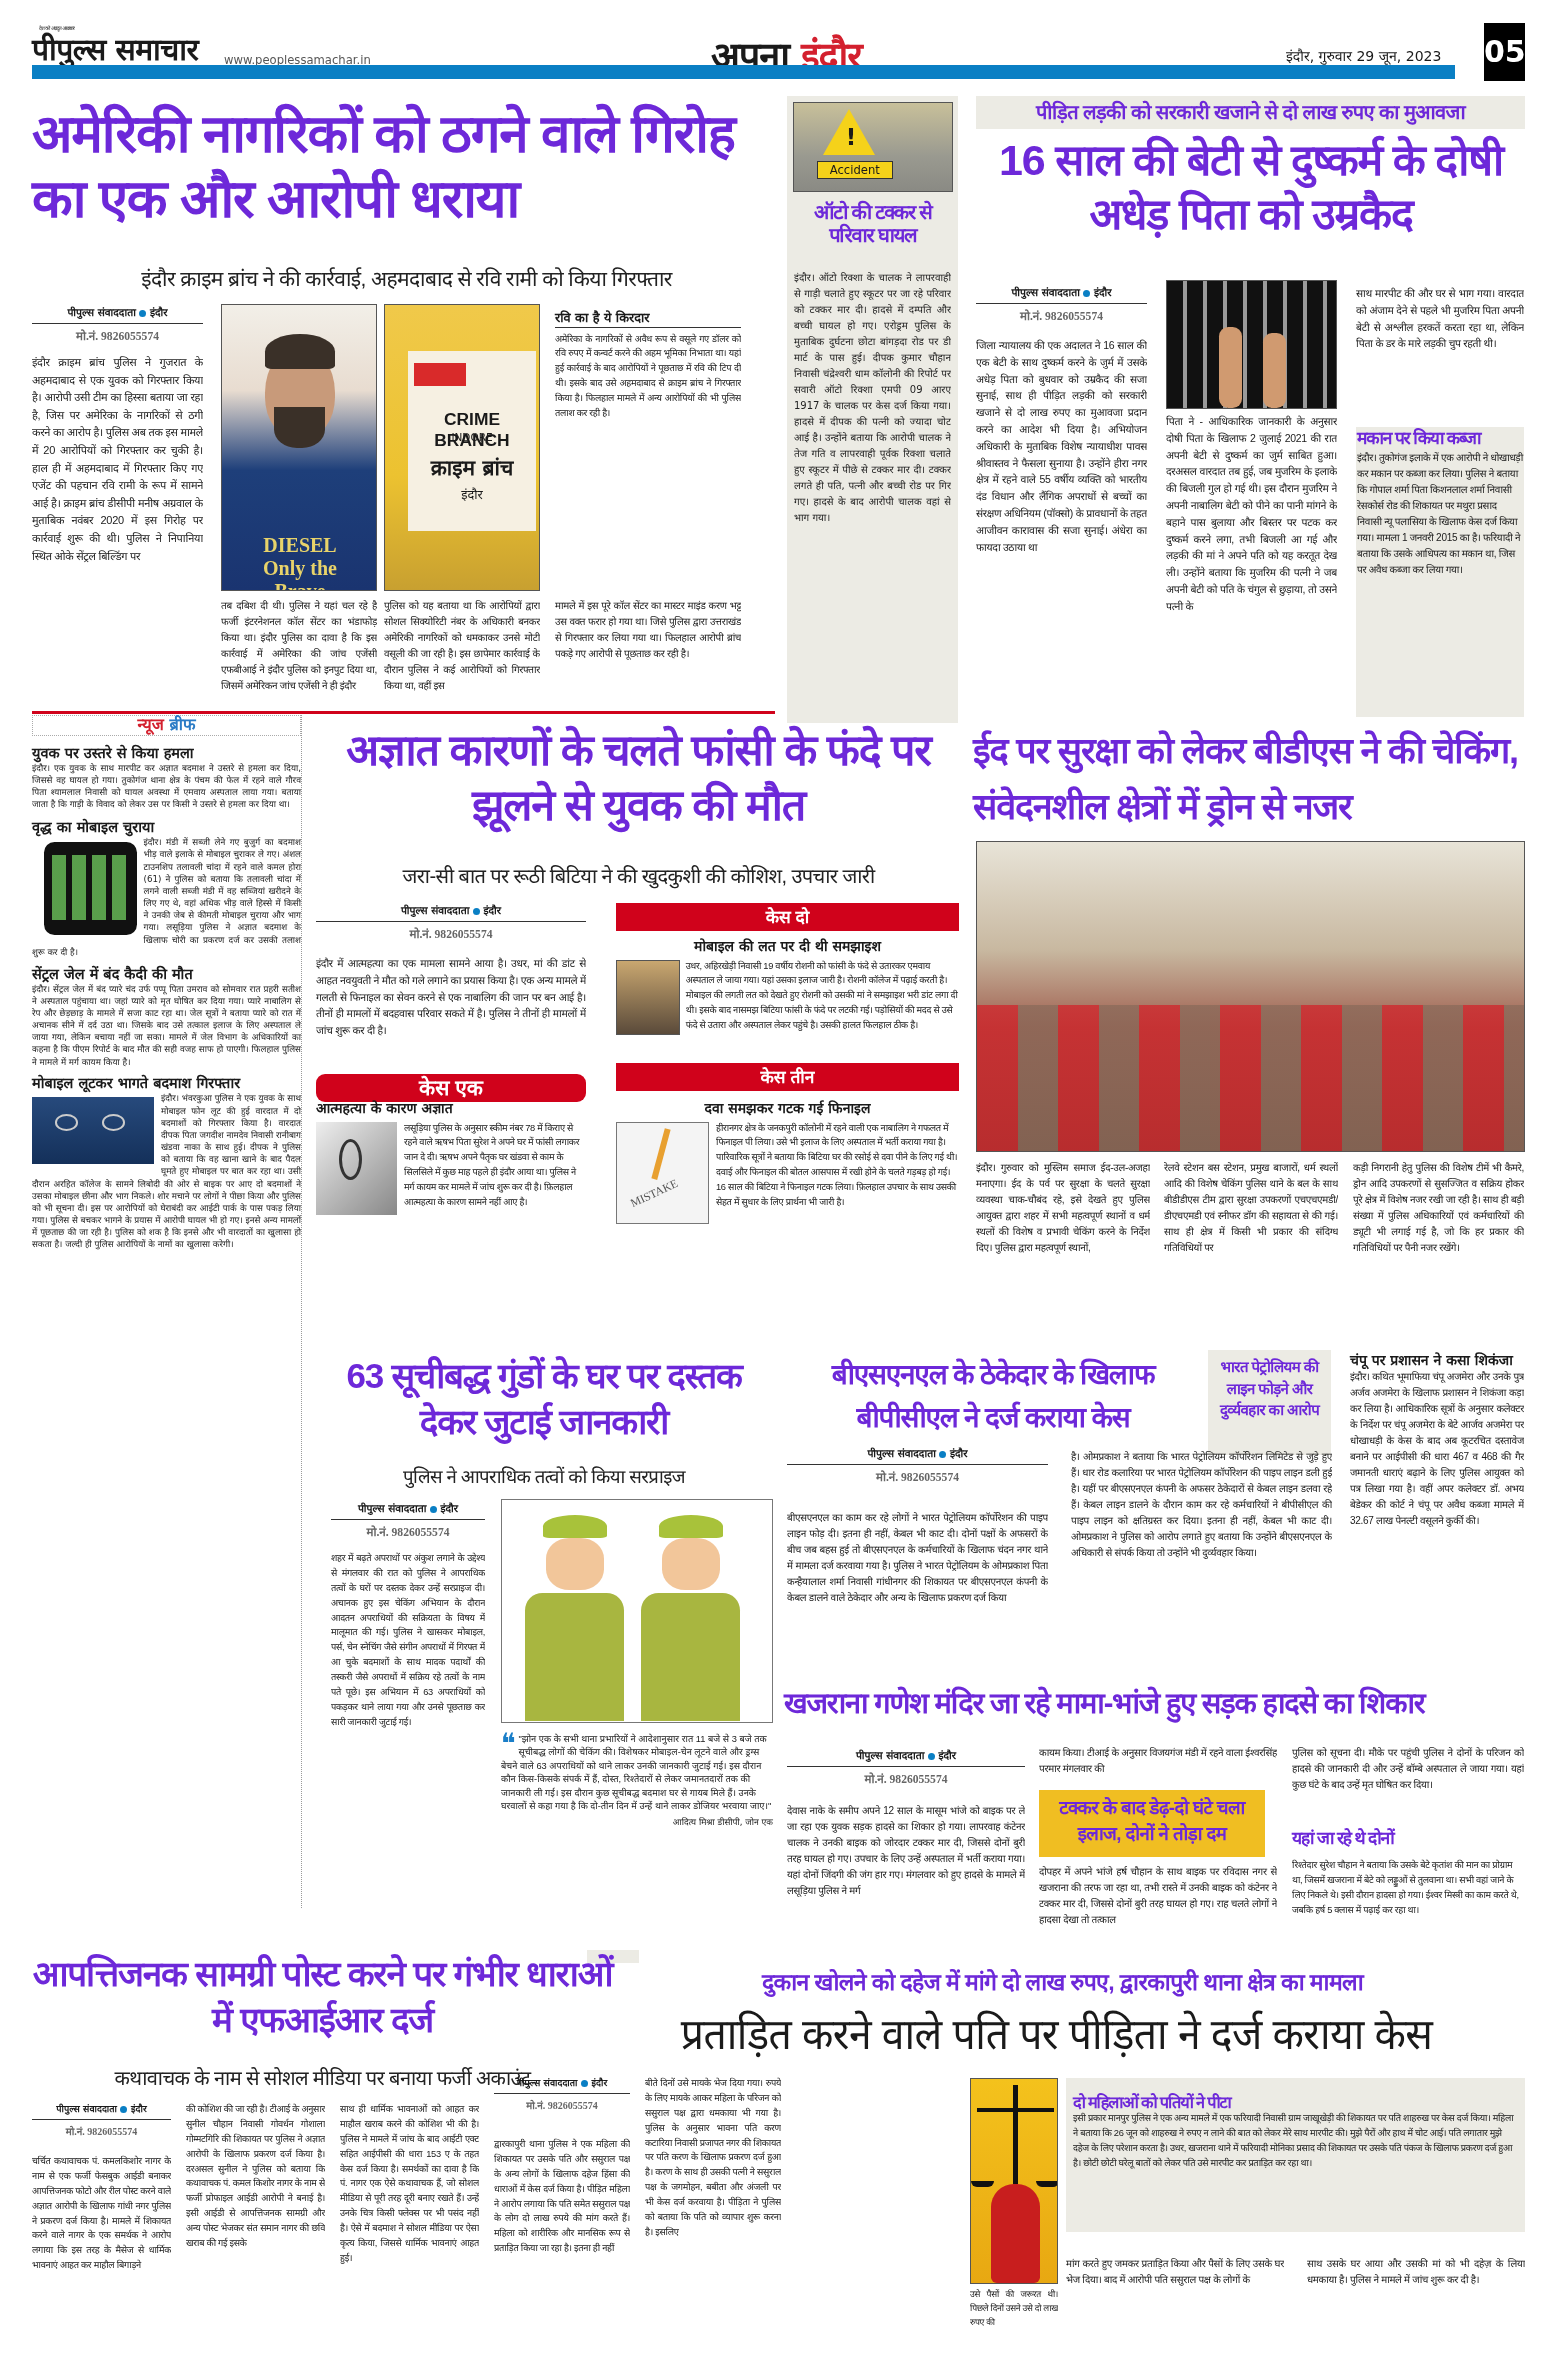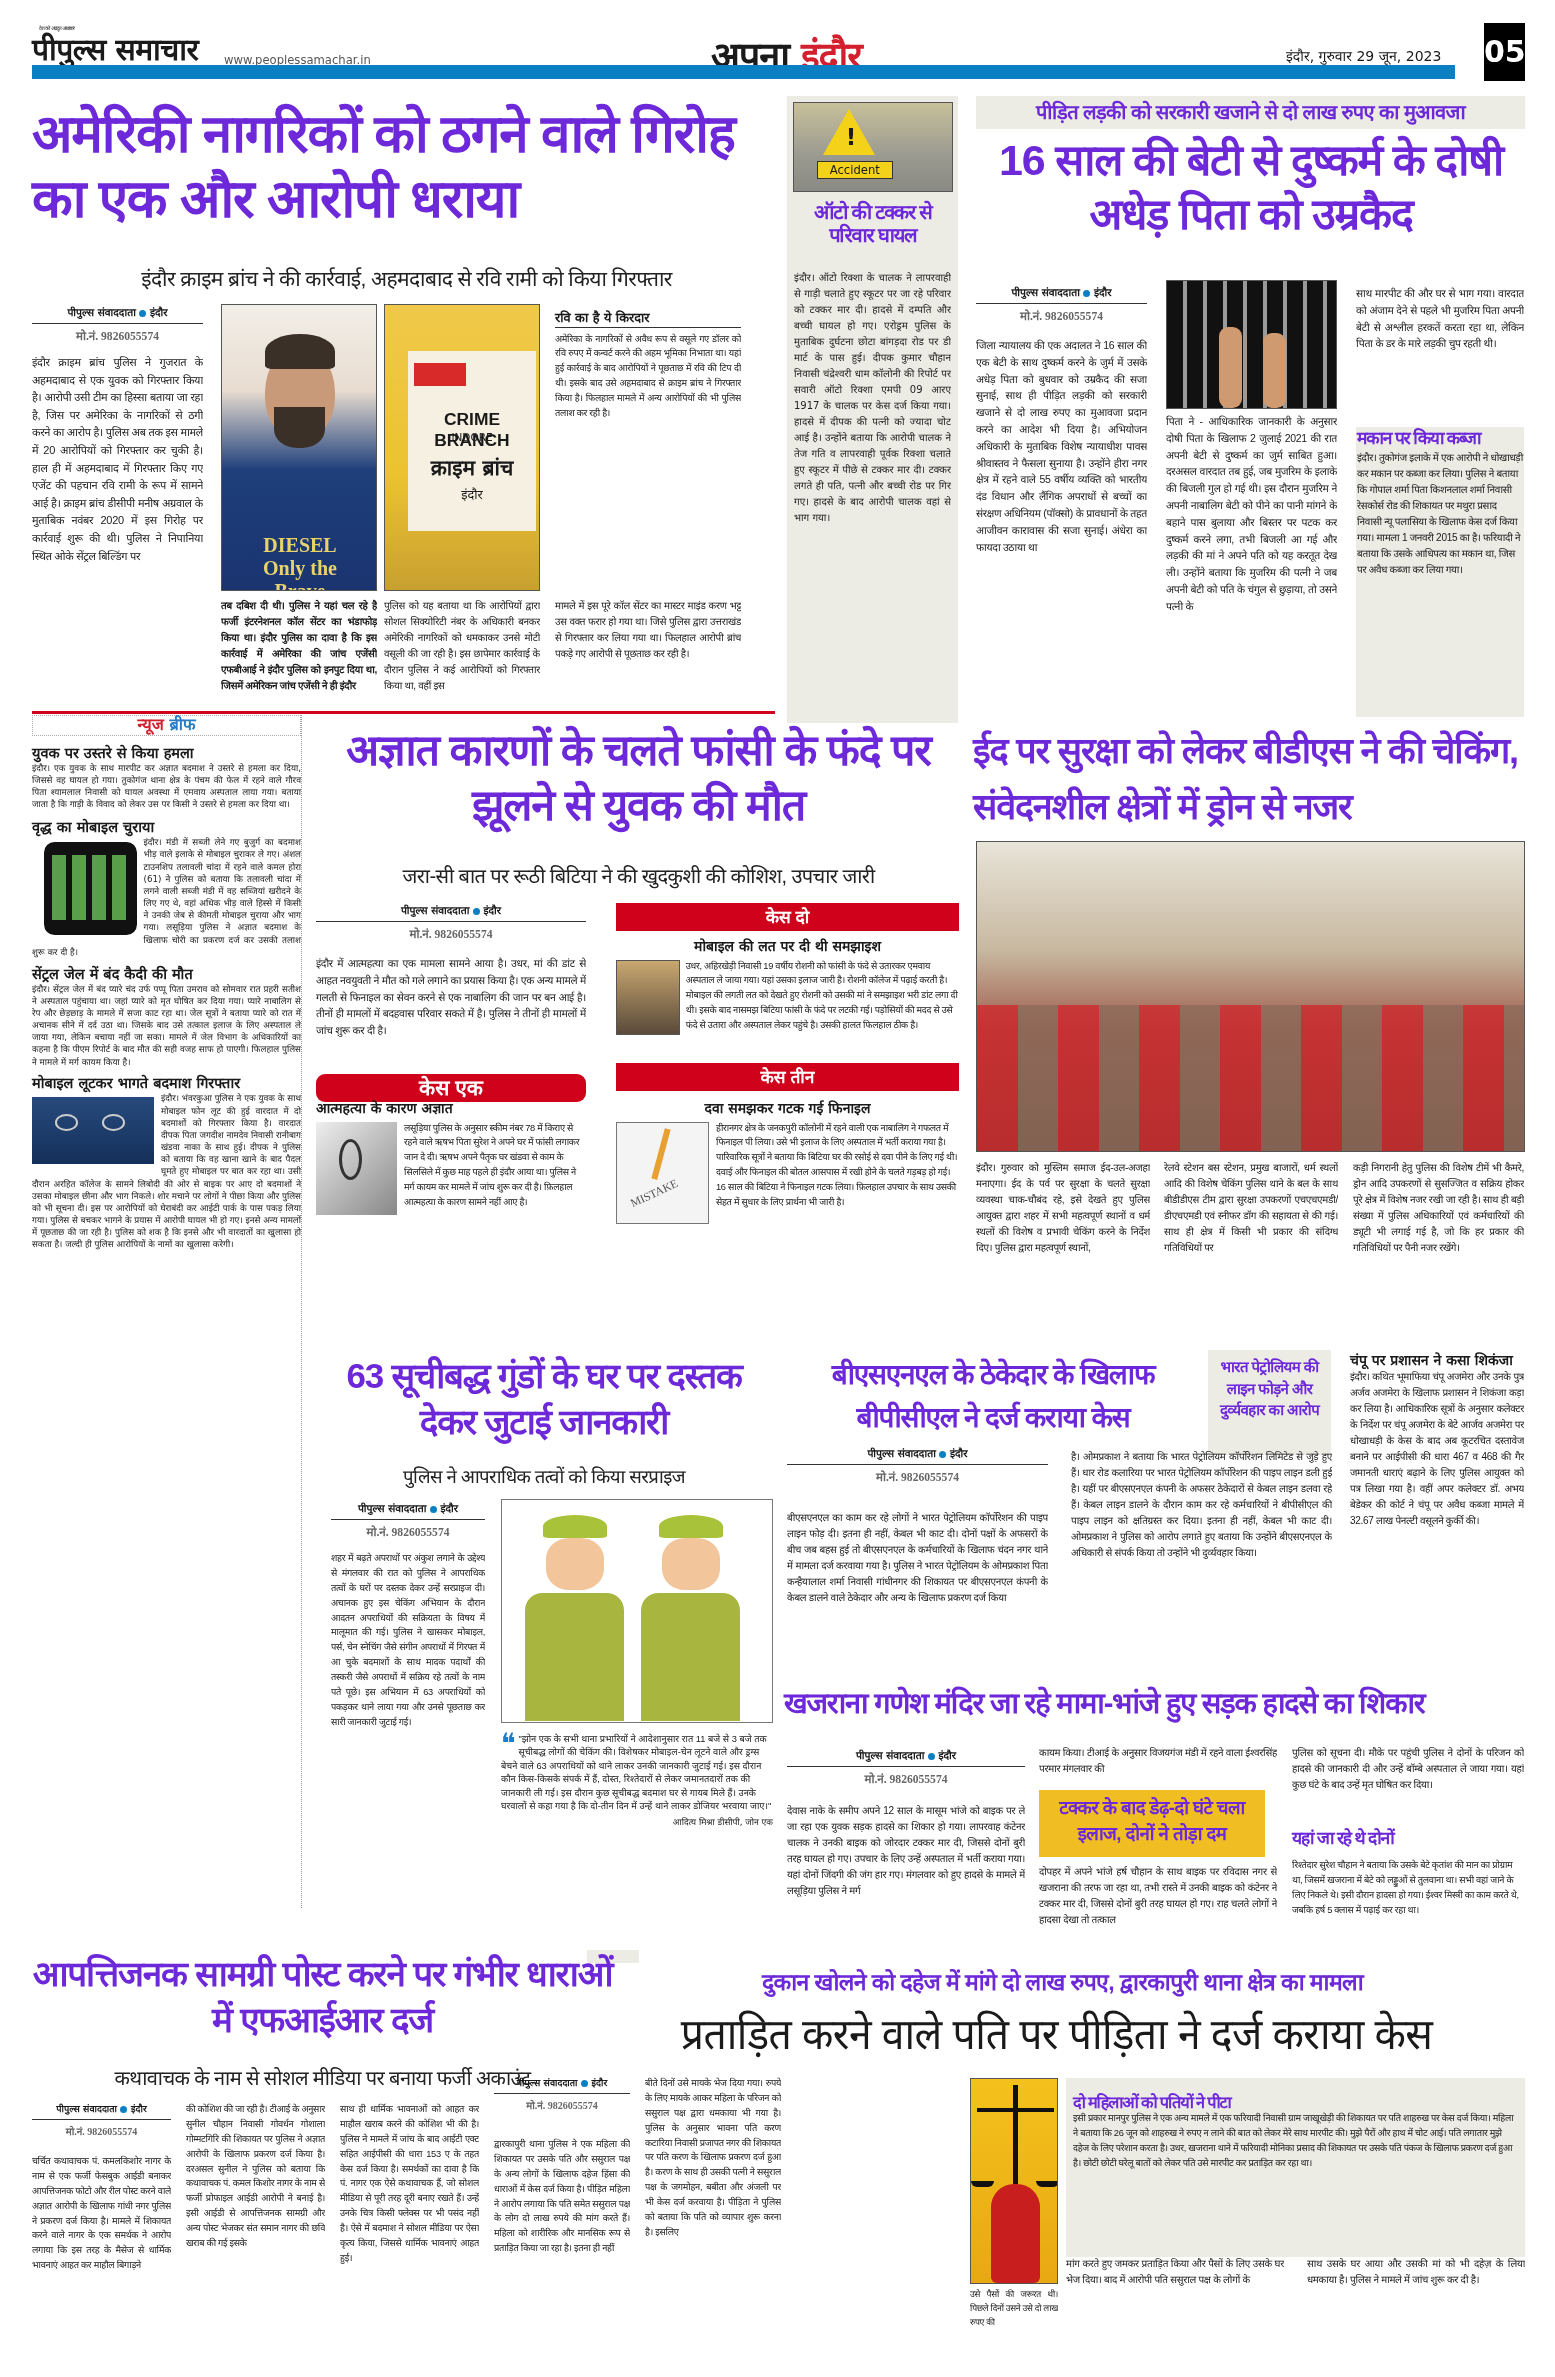--- a/index.html
+++ b/index.html
@@ -62,21 +62,21 @@
 </div>
 <div class="abs photo" style="left:384px;top:304px;width:156px;height:287px;background:linear-gradient(180deg,#f0c94a 0%,#ecc230 60%,#c8a030 100%);">
   <div style="position:absolute;left:23px;top:46px;width:128px;height:180px;background:#f6f0e2;">
     <div style="position:absolute;left:5.8px;top:11.6px;width:52px;height:23px;background:#d92a2a;"></div>
     <div style="position:absolute;left:0;top:58px;width:128px;text-align:center;font-family:'Liberation Sans',sans-serif;font-weight:bold;font-size:17.4px;">CRIME BRANCH</div>
     <div style="position:absolute;left:0;top:80px;width:128px;text-align:center;font-size:10.5px;">INDORE</div>
     <div style="position:absolute;left:0;top:102px;width:128px;text-align:center;font-size:21px;font-weight:bold;">क्राइम ब्रांच</div>
     <div style="position:absolute;left:0;top:134px;width:128px;text-align:center;font-size:12.8px;">इंदौर</div>
   </div>
 </div>
-<div class="abs narrow" style="left:221px;top:598px;width:156px;height:110px;overflow:hidden;font-size:10px;font-weight:bold;">तब दबिश दी थी। पुलिस ने यहां चल रहे है फर्जी इंटरनेशनल कॉल सेंटर का भंडाफोड़ किया था। इंदौर पुलिस का दावा है कि इस कार्रवाई में अमेरिका की जांच एजेंसी एफबीआई ने इंदौर पुलिस को इनपुट दिया था, जिसमें अमेरिकन जांच एजेंसी ने ही इंदौर</div>
+<div class="abs narrow" style="left:221px;top:598px;width:156px;height:110px;overflow:hidden;font-size:10px;">तब दबिश दी थी। पुलिस ने यहां चल रहे है फर्जी इंटरनेशनल कॉल सेंटर का भंडाफोड़ किया था। इंदौर पुलिस का दावा है कि इस कार्रवाई में अमेरिका की जांच एजेंसी एफबीआई ने इंदौर पुलिस को इनपुट दिया था, जिसमें अमेरिकन जांच एजेंसी ने ही इंदौर</div>
 <div class="abs narrow" style="left:384px;top:598px;width:156px;height:110px;overflow:hidden;font-size:10px;">पुलिस को यह बताया था कि आरोपियों द्वारा सोशल सिक्योरिटी नंबर के अधिकारी बनकर अमेरिकी नागरिकों को धमकाकर उनसे मोटी वसूली की जा रही है। इस छापेमार कार्रवाई के दौरान पुलिस ने कई आरोपियों को गिरफ्तार किया था, वहीं इस</div>
 <div class="abs" style="left:555px;top:308px;width:186px;">
   <div style="font-size:12.8px;font-weight:bold;border-bottom:1.2px solid #333;padding-bottom:1px;">रवि का है ये किरदार</div>
   <div class="narrow" style="font-size:9.3px;margin-top:3.5px;height:256px;overflow:hidden;">अमेरिका के नागरिकों से अवैध रूप से वसूले गए डॉलर को रवि रुपए में कन्वर्ट करने की अहम भूमिका निभाता था। यहां हुई कार्रवाई के बाद आरोपियों ने पूछताछ में रवि की टिप दी थी। इसके बाद उसे अहमदाबाद से क्राइम ब्रांच ने गिरफ्तार किया है। फिलहाल मामले में अन्य आरोपियों की भी पुलिस तलाश कर रही है।</div>
 </div>
 <div class="abs narrow" style="left:555px;top:598px;width:186px;height:110px;overflow:hidden;font-size:10px;">मामले में इस पूरे कॉल सेंटर का मास्टर माइंड करण भट्ट उस वक्त फरार हो गया था। जिसे पुलिस द्वारा उत्तराखंड से गिरफ्तार कर लिया गया था। फिलहाल आरोपी ब्रांच पकड़े गए आरोपी से पूछताछ कर रही है।</div>
 
 <div class="abs greybox" style="left:787px;top:96px;width:171px;height:627px;">
   <div class="photo" style="position:absolute;left:5.8px;top:5.8px;width:160px;height:90px;background:linear-gradient(180deg,#c8c09a 0%,#9a9a90 60%,#8a8a84 100%);">
     <div style="position:absolute;left:29px;top:5.8px;width:0;height:0;border-left:26px solid transparent;border-right:26px solid transparent;border-bottom:46px solid #f5d21a;"></div>
@@ -256,19 +256,19 @@
 <div class="abs narrow" style="left:494px;top:2137px;width:136px;height:238px;overflow:hidden;font-size:9.3px;">द्वारकापुरी थाना पुलिस ने एक महिला की शिकायत पर उसके पति और ससुराल पक्ष के अन्य लोगों के खिलाफ दहेज हिंसा की धाराओं में केस दर्ज किया है। पीड़ित महिला ने आरोप लगाया कि पति समेत ससुराल पक्ष के लोग दो लाख रुपये की मांग करते हैं। महिला को शारीरिक और मानसिक रूप से प्रताड़ित किया जा रहा है। इतना ही नहीं</div>
 <div class="abs narrow" style="left:645px;top:2076px;width:136px;height:299px;overflow:hidden;font-size:9.3px;">बीते दिनों उसे मायके भेज दिया गया। रुपये के लिए मायके आकर महिला के परिजन को ससुराल पक्ष द्वारा धमकाया भी गया है। पुलिस के अनुसार भावना पति करण कटारिया निवासी प्रजापत नगर की शिकायत पर पति करण के खिलाफ प्रकरण दर्ज हुआ है। करण के साथ ही उसकी पत्नी ने ससुराल पक्ष के जगमोहन, बबीता और अंजली पर भी केस दर्ज करवाया है। पीड़िता ने पुलिस को बताया कि पति को व्यापार शुरू करना है। इसलिए</div>
 <div class="abs photo" style="left:970px;top:2078px;width:88px;height:206px;background:linear-gradient(180deg,#f4c21c 0%,#e8a812 100%);">
   <div style="position:absolute;left:42px;top:5.8px;width:4.6px;height:99px;background:#111;"></div>
   <div style="position:absolute;left:5.8px;top:29px;width:77px;height:3.5px;background:#111;"></div>
   <div style="position:absolute;left:0;top:102px;width:23px;height:5.8px;background:#111;border-radius:0 0 11.6px 11.6px;"></div>
   <div style="position:absolute;left:65px;top:102px;width:23px;height:5.8px;background:#111;border-radius:0 0 11.6px 11.6px;"></div>
   <div style="position:absolute;left:20.3px;top:105px;width:49px;height:99px;background:#c81e1e;border-radius:23px 23px 5.8px 5.8px;"></div>
 </div>
 <div class="abs narrow" style="left:970px;top:2288px;width:88px;height:87px;overflow:hidden;font-size:8.7px;">उसे पैसों की जरूरत थी। पिछले दिनों उसने उसे दो लाख रुपए की</div>
-<div class="abs greybox" style="left:1066px;top:2078px;width:459px;height:179px;padding:14.5px 7px;">
+<div class="abs greybox" style="left:1066px;top:2078px;width:459px;height:154px;padding:14.5px 7px;">
   <div class="hl" style="font-size:16.3px;">दो महिलाओं को पतियों ने पीटा</div>
   <div class="narrow" style="font-size:9.3px;text-align:left;">इसी प्रकार मानपुर पुलिस ने एक अन्य मामले में एक फरियादी निवासी ग्राम जाखूखेड़ी की शिकायत पर पति शाहरुख पर केस दर्ज किया। महिला ने बताया कि 26 जून को शाहरुख ने रुपए न लाने की बात को लेकर मेरे साथ मारपीट की। मुझे पैरों और हाथ में चोट आई। पति लगातार मुझे दहेज के लिए परेशान करता है। उधर, खजराना थाने में फरियादी मोनिका प्रसाद की शिकायत पर उसके पति पंकज के खिलाफ प्रकरण दर्ज हुआ है। छोटी छोटी घरेलू बातों को लेकर पति उसे मारपीट कर प्रताड़ित कर रहा था।</div>
 </div>
 <div class="abs narrow" style="left:1066px;top:2256px;width:218px;height:116px;overflow:hidden;font-size:10px;">मांग करते हुए जमकर प्रताड़ित किया और पैसों के लिए उसके घर भेज दिया। बाद में आरोपी पति ससुराल पक्ष के लोगों के</div>
 <div class="abs narrow" style="left:1307px;top:2256px;width:218px;height:116px;overflow:hidden;font-size:10px;">साथ उसके घर आया और उसकी मां को भी दहेज़ के लिया धमकाया है। पुलिस ने मामले में जांच शुरू कर दी है।</div>
 
 
 </body></html>

